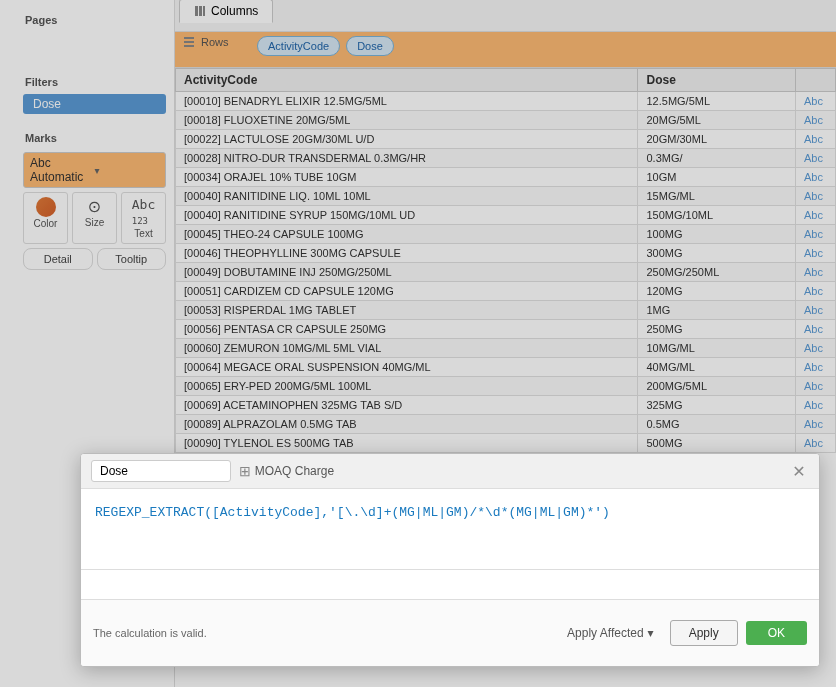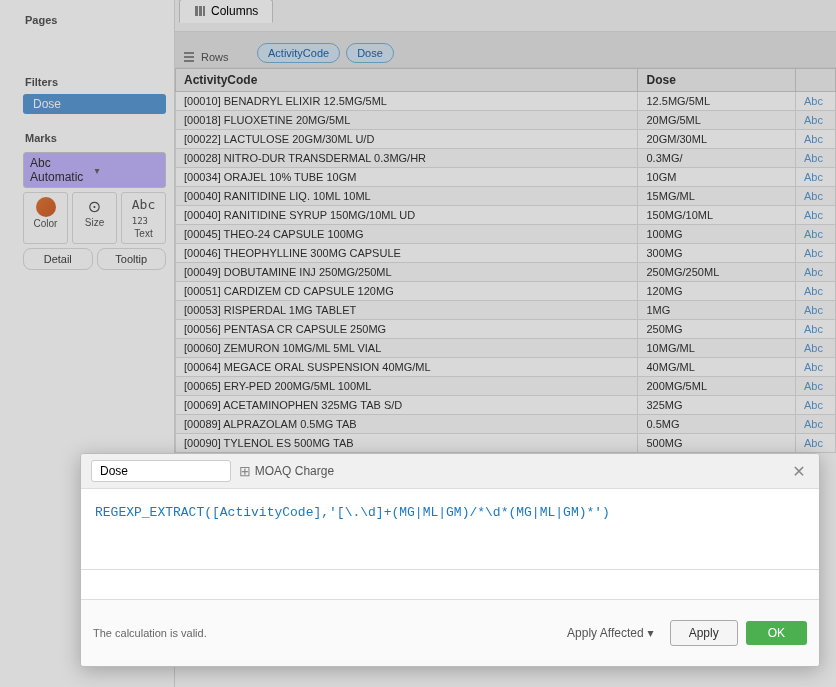--- a/index.html
+++ b/index.html
@@ -6,40 +6,40 @@
     body { font-family: 'Segoe UI', Arial, sans-serif; font-size: 12px; background: #f0f0f0; width: 836px; height: 687px; overflow: hidden; position: relative; }
 
     
     .main-container { display: flex; width: 836px; height: 687px; background: #fff; }
 
     
     .sidebar { width: 160px; background: #fff; border-right: 1px solid #ddd; display: flex; flex-direction: column; padding: 8px 0; flex-shrink: 0; margin-left: 15px; }
     .sidebar-section-title { font-size: 11px; color: #555; padding: 6px 10px 4px; font-weight: 600; }
     .sidebar-filter-badge { background: #5b9bd5; color: #fff; border-radius: 3px; padding: 3px 10px; margin: 2px 8px; font-size: 12px; cursor: pointer; }
     .marks-section { margin-top: 10px; }
-    .marks-dropdown { display: flex; align-items: center; margin: 4px 8px; border: 1px solid #ccc; border-radius: 3px; padding: 3px 6px; background: #c4b5fd; cursor: pointer; }
+    .marks-dropdown { display: flex; align-items: center; margin: 4px 8px; border: 1px solid #ccc; border-radius: 3px; padding: 3px 6px; background: #fdba74; cursor: pointer; }
     .marks-dropdown span { flex: 1; font-size: 12px; color: #333; }
     .marks-dropdown .arrow { font-size: 10px; color: #666; }
     .marks-grid { display: grid; grid-template-columns: 1fr 1fr 1fr; gap: 4px; margin: 4px 8px; }
     .marks-item { display: flex; flex-direction: column; align-items: center; border: 1px solid #ddd; border-radius: 3px; padding: 4px 2px; cursor: pointer; background: #fff; }
     .marks-item-label { font-size: 10px; color: #555; margin-top: 1px; }
     .marks-item-circle { width: 20px; height: 20px; border-radius: 50%; background: linear-gradient(135deg, #e07b39, #d4602a); }
     .marks-row2 { display: grid; grid-template-columns: 1fr 1fr; gap: 4px; margin: 4px 8px; }
     .marks-item2 { display: flex; flex-direction: column; align-items: center; border: 1px solid #ddd; border-radius: 8px; padding: 4px 2px; cursor: pointer; background: #fff; font-size: 11px; color: #444; }
 
     
     .content-area { flex: 1; display: flex; flex-direction: column; overflow: hidden; }
 
     
     .top-tabs { display: flex; background: #f5f5f5; border-bottom: 1px solid #ddd; padding: 8px 4px; height: 32px; align-items: flex-end; }
     .tab { padding: 4px 14px; font-size: 12px; background: #fff; border: 1px solid #ccc; border-bottom: none; cursor: pointer; margin-right: 2px; border-radius: 3px 3px 0 0; display: flex; align-items: center; gap: 5px; }
     .tab.active { background: #fff; border-bottom: 1px solid #fff; z-index: 1; }
 
     
-    .shelf-row { display: flex; align-items: flex-end; background: #e5e5e5; border-bottom: 1px solid #ddd; padding: 4px 8px; height: 36px; gap: 6px; }
+    .shelf-row { display: flex; align-items: flex-start; background: #fdba74; border-bottom: 1px solid #ddd; padding: 4px 8px; height: 36px; gap: 6px; }
     .shelf-label { font-size: 11px; color: #555; width: 50px; }
     .shelf-pill { background: #e8e8e8; border: 1px solid #aaa; border-radius: 12px; padding: 3px 10px; font-size: 11px; color: #333; cursor: pointer; }
     .shelf-pill.blue { background: #d6e8f5; border-color: #7ab3d9; color: #2266aa; }
 
     
     .data-table-container { flex: 1; overflow-y: auto; overflow-x: hidden; position: relative; }
     .data-table { width: 100%; border-collapse: collapse; }
     .data-table th { background: #f0f0f0; border: 1px solid #ccc; padding: 4px 8px; text-align: left; font-size: 12px; font-weight: 600; color: #333; position: sticky; top: 0; z-index: 2; }
     .data-table td { border: 1px solid #e0e0e0; padding: 3px 8px; font-size: 11px; color: #333; }
     .data-table tr:nth-child(even) td { background: #f9f9f9; }

